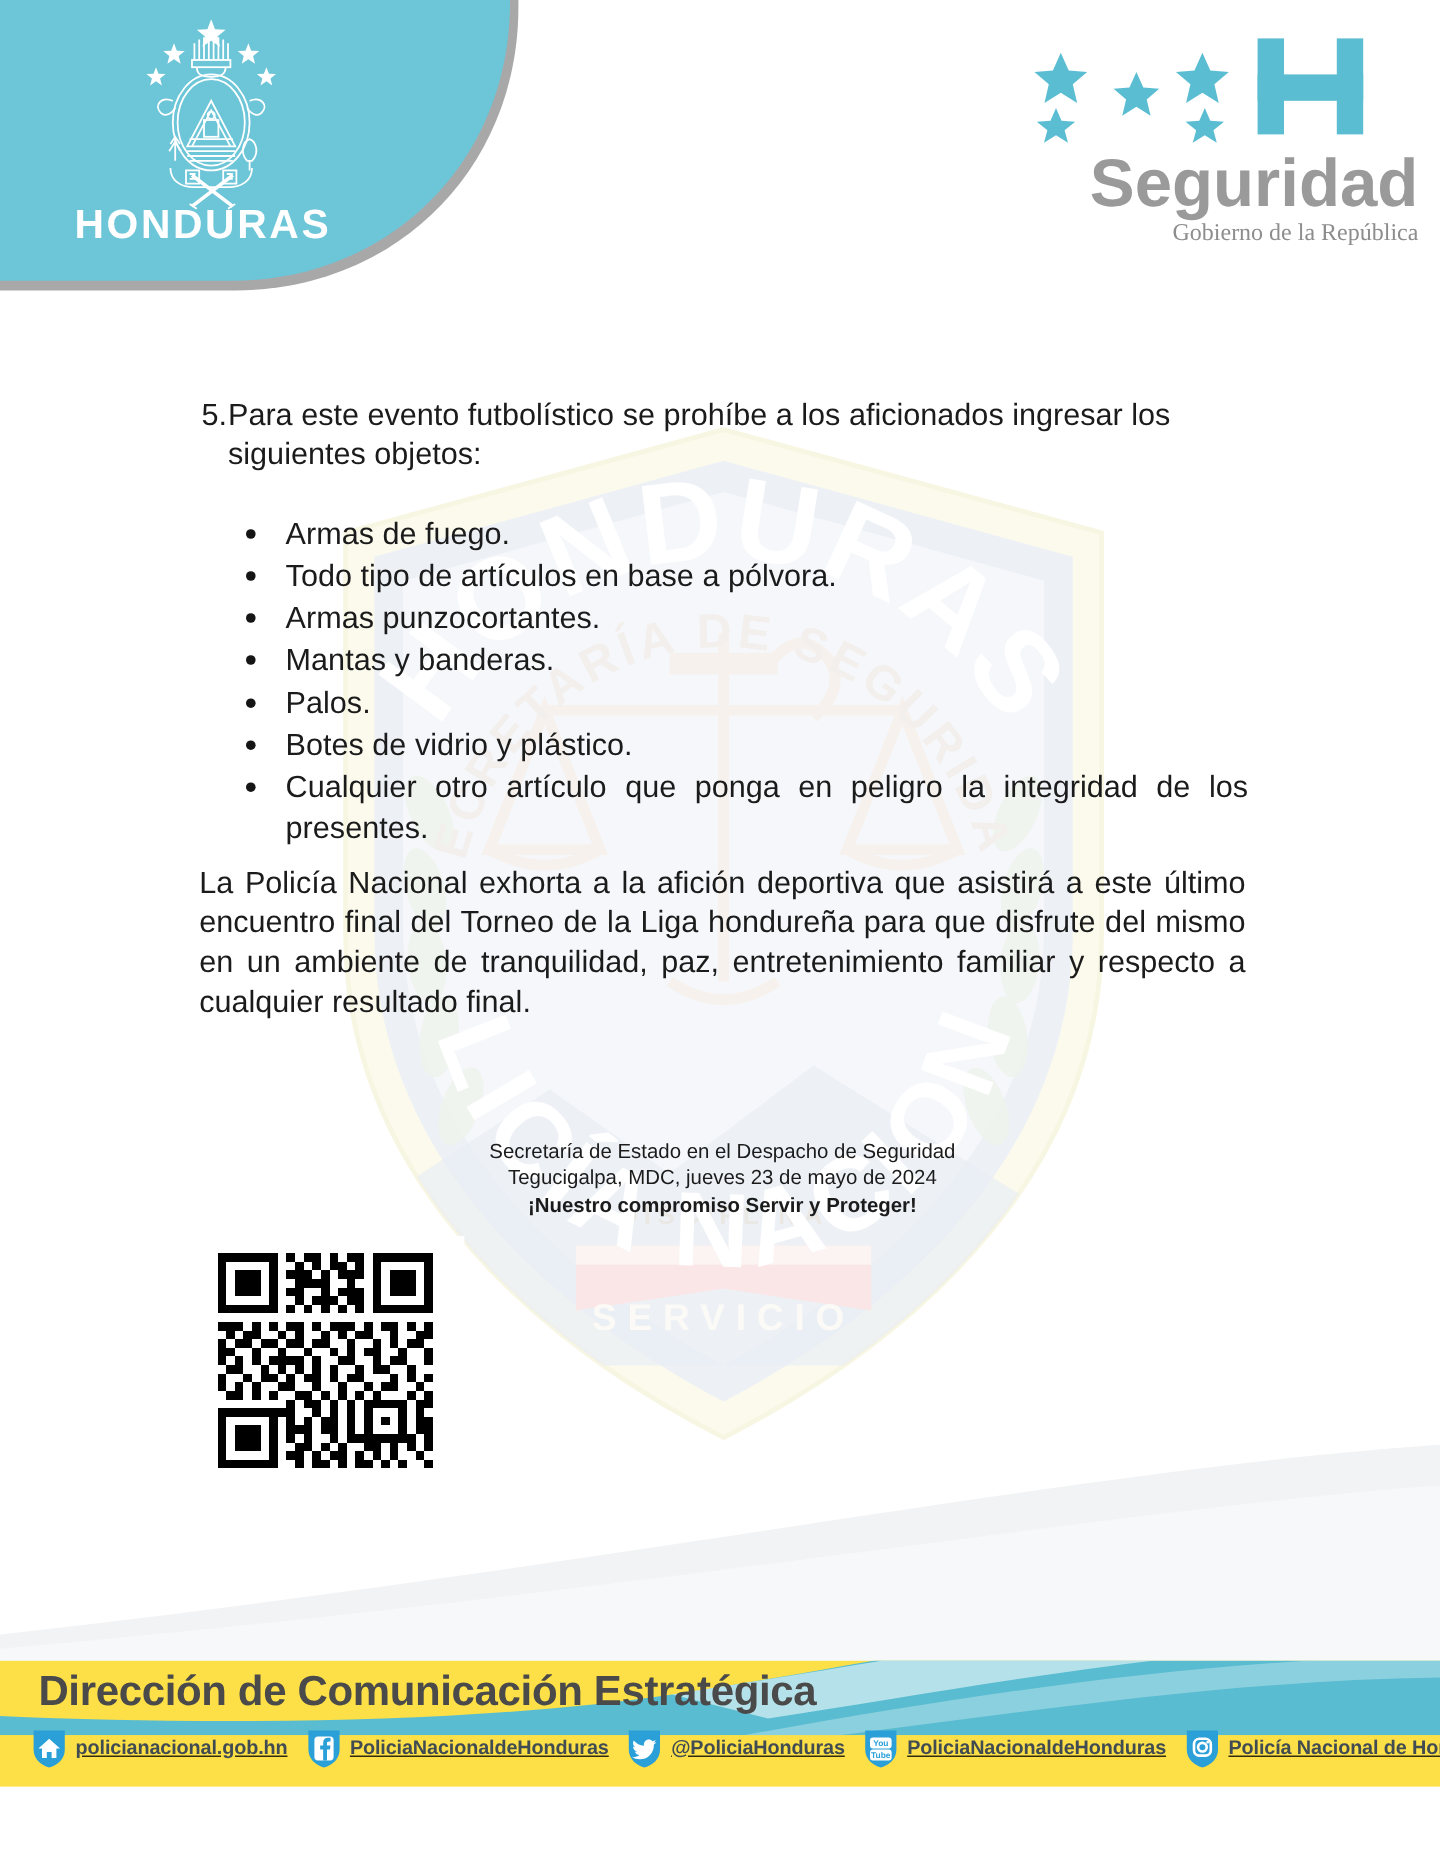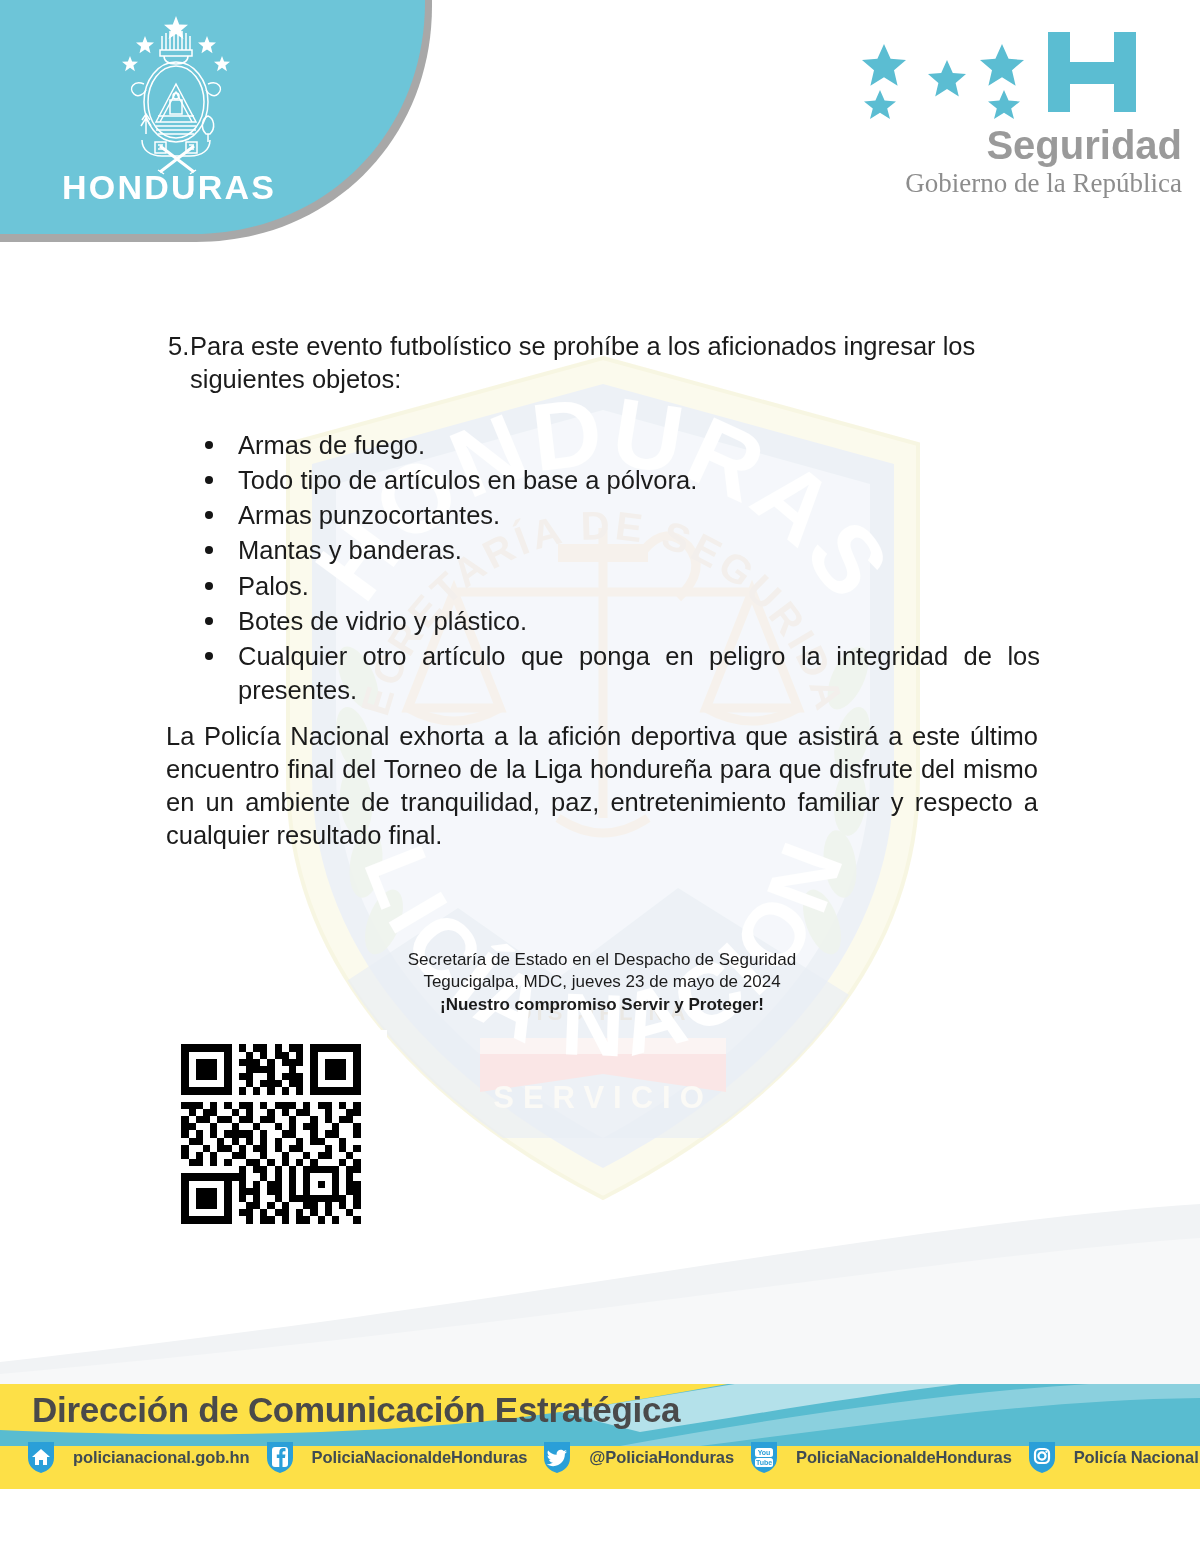--- a/index.html
+++ b/index.html
@@ -45,30 +45,30 @@
   
   #brand-logo {
     position: absolute;
     right: 18px; top: 16px;
     width: 330px;
     z-index: 7;
     text-align: right;
   }
   #brand-mark { position: relative; height: 108px; width: 330px; }
   #brand-seguridad {
-    font-size: 40px;
+    font-size: 56px;
     font-weight: bold;
     color: #9a9a9a;
     letter-spacing: 0px;
     line-height: 0.95;
     margin-top: 2px;
     font-family: "Liberation Sans", sans-serif;
   }
   #brand-gob {
-    font-size: 27px;
+    font-size: 20px;
     color: #8d8d8d;
     font-family: "Liberation Serif", serif;
     margin-top: 4px;
   }
 
   
   #watermark {
     position: absolute;
     left: 258px; top: 348px;
     width: 690px; height: 880px;
@@ -193,22 +193,23 @@
     left: 26px; top: 56px;
     z-index: 3;
     display: flex;
     align-items: center;
     gap: 0px;
     width: 1160px;
   }
   .social-item {
     display: flex;
     align-items: center;
-    gap: 17px;
+    gap: 7px;
     margin-right: 15px;
+    text-decoration: underline;
   }
   .social-icon {
     width: 30px; height: 34px;
     flex: 0 0 auto;
     position: relative;
   }
   .social-icon svg { display:block; width:100%; height:100%; }
   .social-label {
     color: #404b52;
     font-size: 16.5px;

